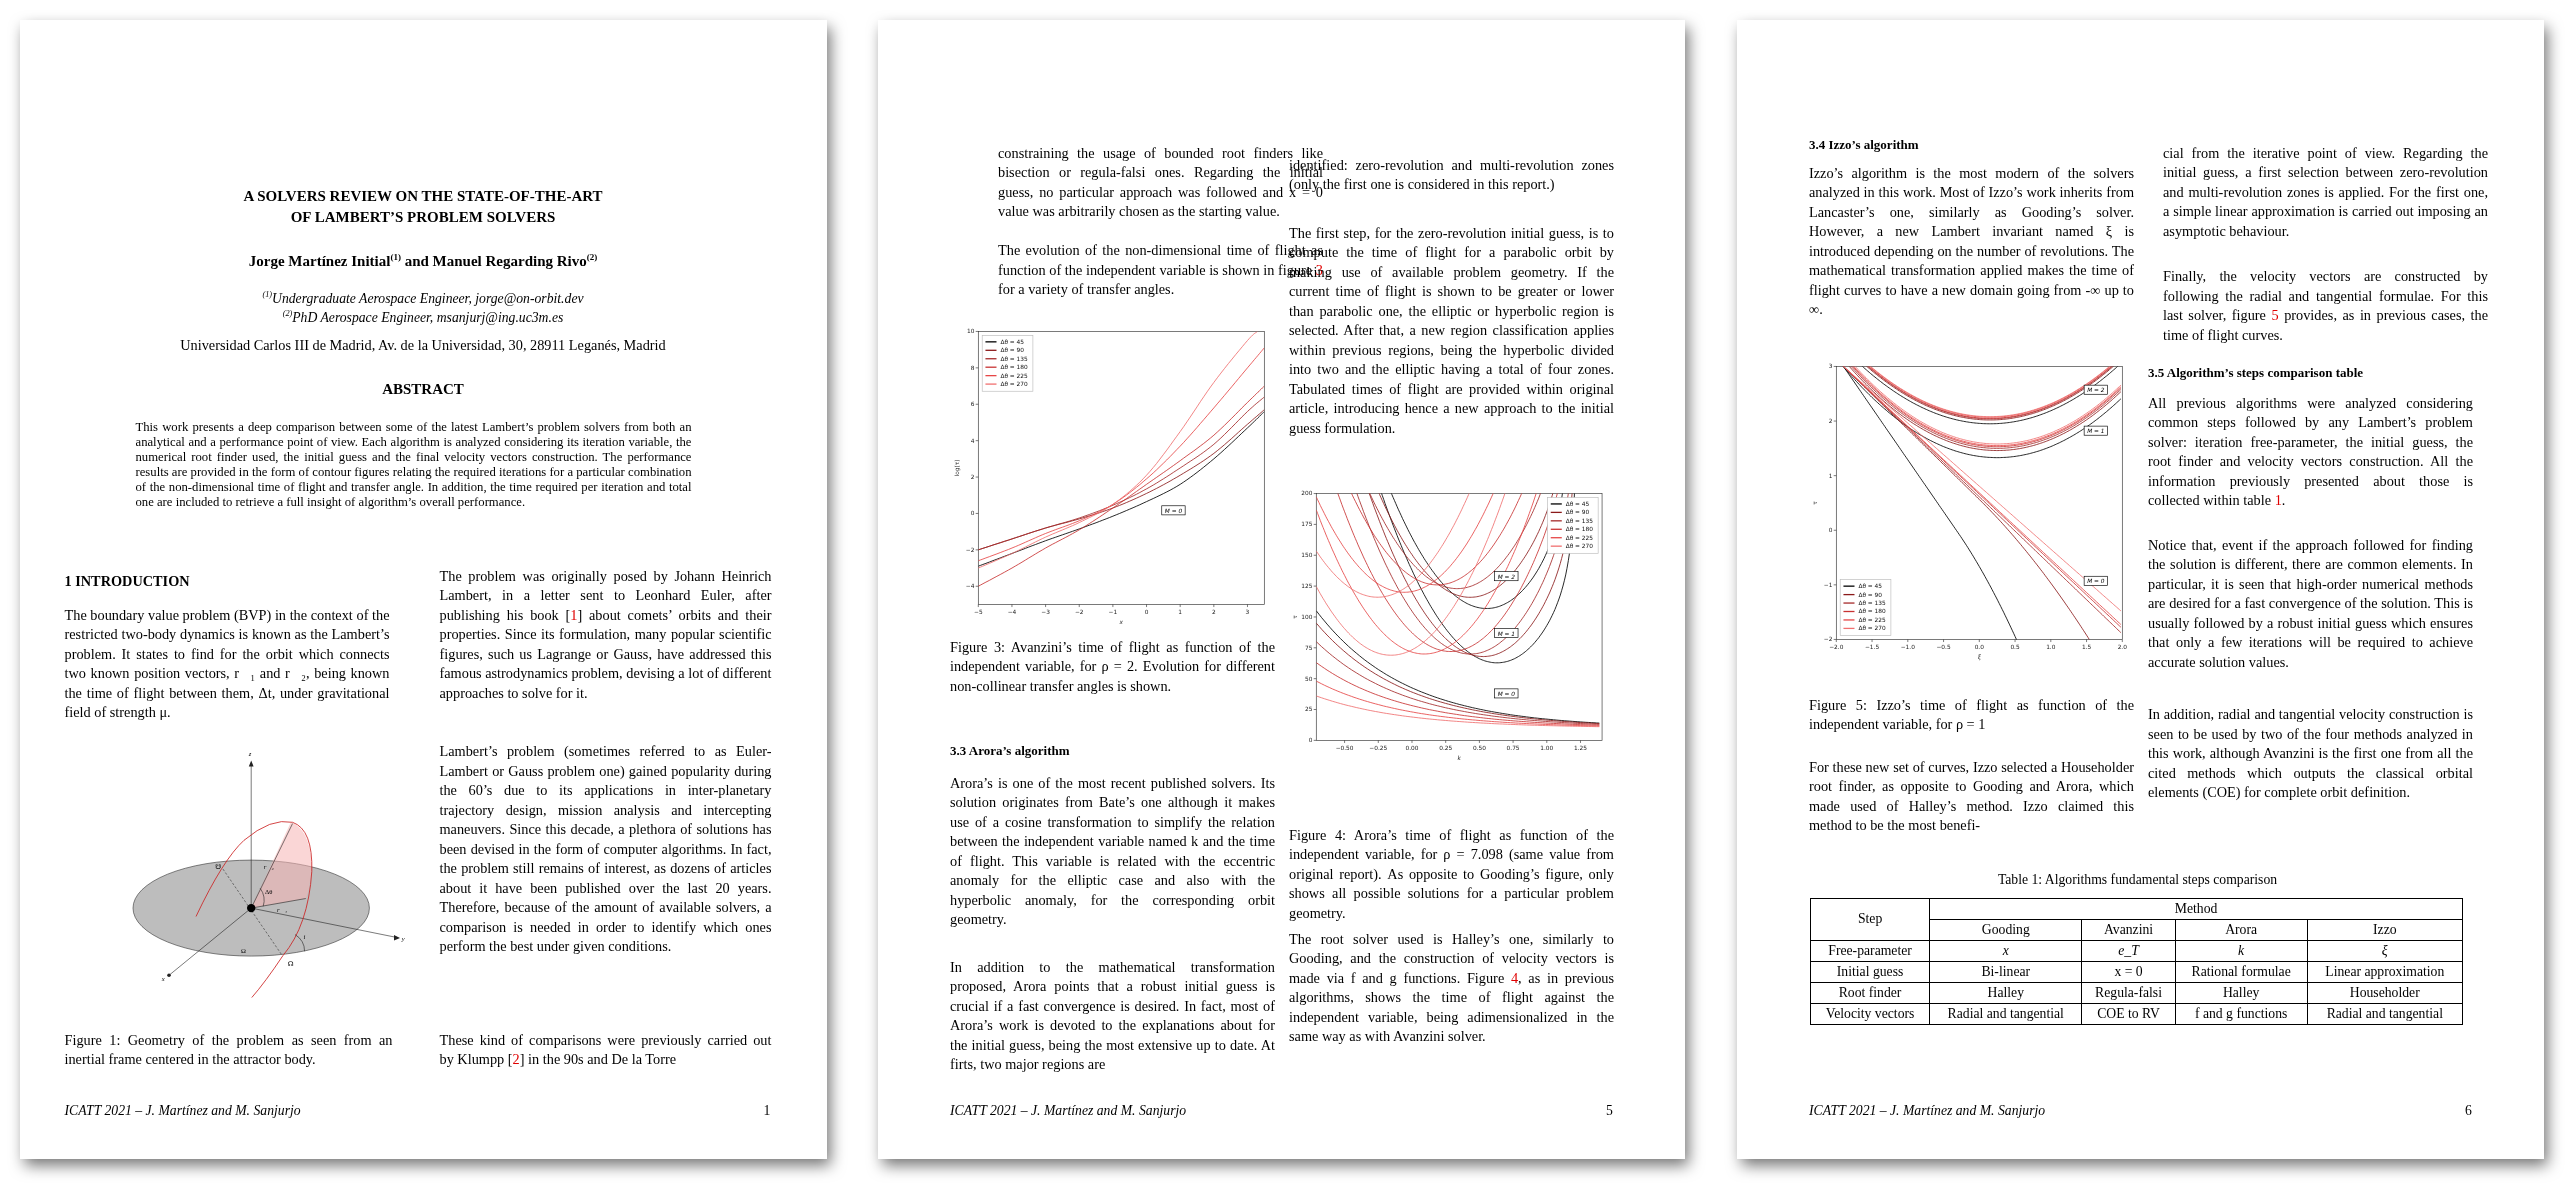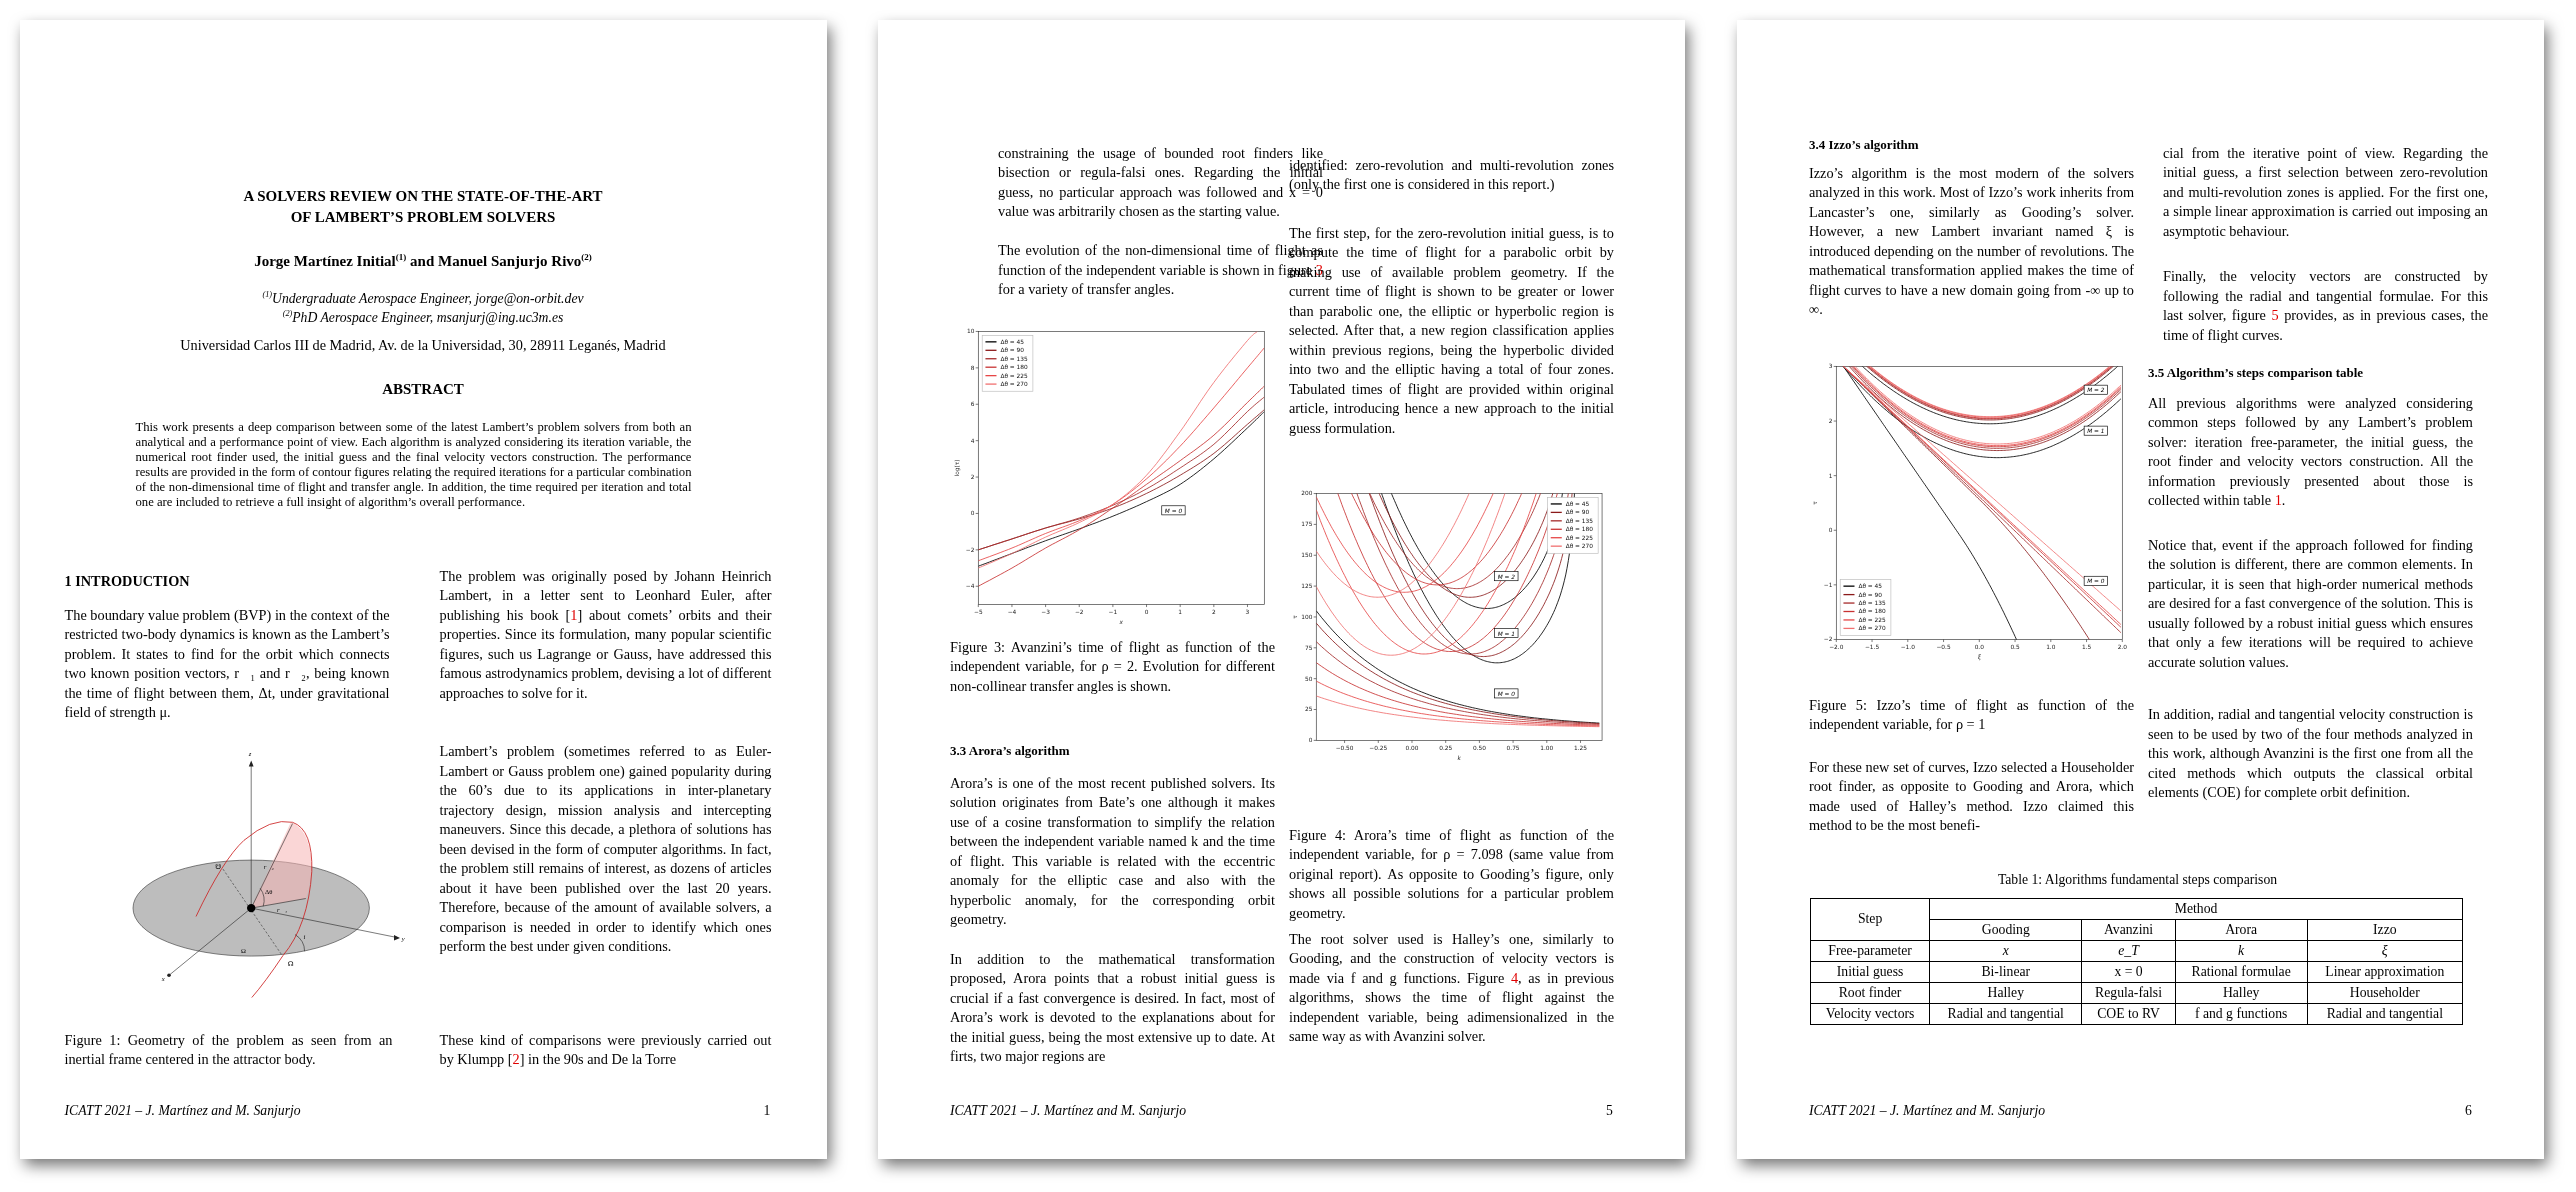--- a/index.html
+++ b/index.html
@@ -34,21 +34,21 @@
 </style>
 </head>
 <body>
 
 <div class="page" id="p1">
   <div class="abs center title">
     <div>A SOLVERS REVIEW ON THE STATE-OF-THE-ART</div>
     <div>OF LAMBERT’S PROBLEM SOLVERS</div>
   </div>
   <div class="abs center authors">
-    <span>Jorge Martínez Initial</span><sup>(1)</sup><span> and Manuel Sanjurjo Rivo</span><sup>(2)</sup>
+    <span>Jorge Martínez Initial</span><sup>(1)</sup><span> and Manuel Regarding Rivo</span><sup>(2)</sup>
   </div>
   <div class="abs center aff">
     <div><sup>(1)</sup><span>Undergraduate Aerospace Engineer, jorge@on-orbit.dev</span></div>
     <div><sup>(2)</sup><span>PhD Aerospace Engineer, msanjurj@ing.uc3m.es</span></div>
   </div>
   <div class="abs center univ">Universidad Carlos III de Madrid, Av. de la Universidad, 30, 28911 Leganés, Madrid</div>
   <div class="abs center abs-h">ABSTRACT</div>
   <div class="abs abstract">This work presents a deep comparison between some of the latest Lambert’s problem solvers from both an analytical and a performance point of view. Each algorithm is analyzed considering its iteration variable, the numerical root finder used, the initial guess and the final velocity vectors construction. The performance results are provided in the form of contour figures relating the required iterations for a particular combination of the non-dimensional time of flight and transfer angle. In addition, the time required per iteration and total one are included to retrieve a full insight of algorithm’s overall performance.</div>
 
   <div class="abs sec" style="left:45px;top:553px;">1   INTRODUCTION</div>
@@ -164,21 +164,21 @@
       <line x1="53" y1="89" x2="70" y2="89" stroke="#f07070" stroke-width="2"></line>
       <text x="76" y="92" class="legend-text">Δθ = 270</text>
       <rect x="324.2352941176471" y="276.20000000000005" width="36" height="14" fill="#fff" stroke="#000" stroke-width="1"></rect>
       <text x="342.2352941176471" y="287.20000000000005" text-anchor="middle" class="mlabel">M = 0</text>
     </svg>
   <div class="abs cap" style="left:72px;top:618px;width:325px;">Figure 3: Avanzini’s time of flight as function of the independent variable, for ρ = 2. Evolution for different non-collinear transfer angles is shown.</div>
 
   <div class="abs sub" style="left:72px;top:723px;">3.3   Arora’s algorithm</div>
   <div class="abs col" style="left:72px;top:754px;width:325px;">
     <p class="para">Arora’s is one of the most recent published solvers. Its solution originates from Bate’s one although it makes use of a cosine transformation to simplify the relation between the independent variable named k and the time of flight. This variable is related with the eccentric anomaly for the elliptic case and also with the hyperbolic anomaly, for the corresponding orbit geometry.</p>
-    <p class="para" style="margin-top:20px;">In addition to the mathematical transformation proposed, Arora points that a robust initial guess is crucial if a fast convergence is desired. In fact, most of Arora’s work is devoted to the explanations about for the initial guess, being the most extensive up to date. At firts, two major regions are</p>
+    <p class="para" style="margin-top:28px;">In addition to the mathematical transformation proposed, Arora points that a robust initial guess is crucial if a fast convergence is desired. In fact, most of Arora’s work is devoted to the explanations about for the initial guess, being the most extensive up to date. At firts, two major regions are</p>
   </div>
 
   <div class="abs col" style="left:411px;top:136px;width:325px;">
     <p class="para">identified: zero-revolution and multi-revolution zones (only the first one is considered in this report.)</p>
     <p class="para" style="margin-top:29px;">The first step, for the zero-revolution initial guess, is to compute the time of flight for a parabolic orbit by making use of available problem geometry. If the current time of flight is shown to be greater or lower than parabolic one, the elliptic or hyperbolic region is selected. After that, a new region classification applies within previous regions, being the hyperbolic divided into two and the elliptic having a total of four zones. Tabulated times of flight are provided within original article, introducing hence a new approach to the initial guess formulation.</p>
   </div>
 
   <svg class="abs" id="fig4" style="left:411px;top:468px;" width="328" height="280" viewBox="0 0 505 430">
       <defs>
         <clipPath id="c4">

